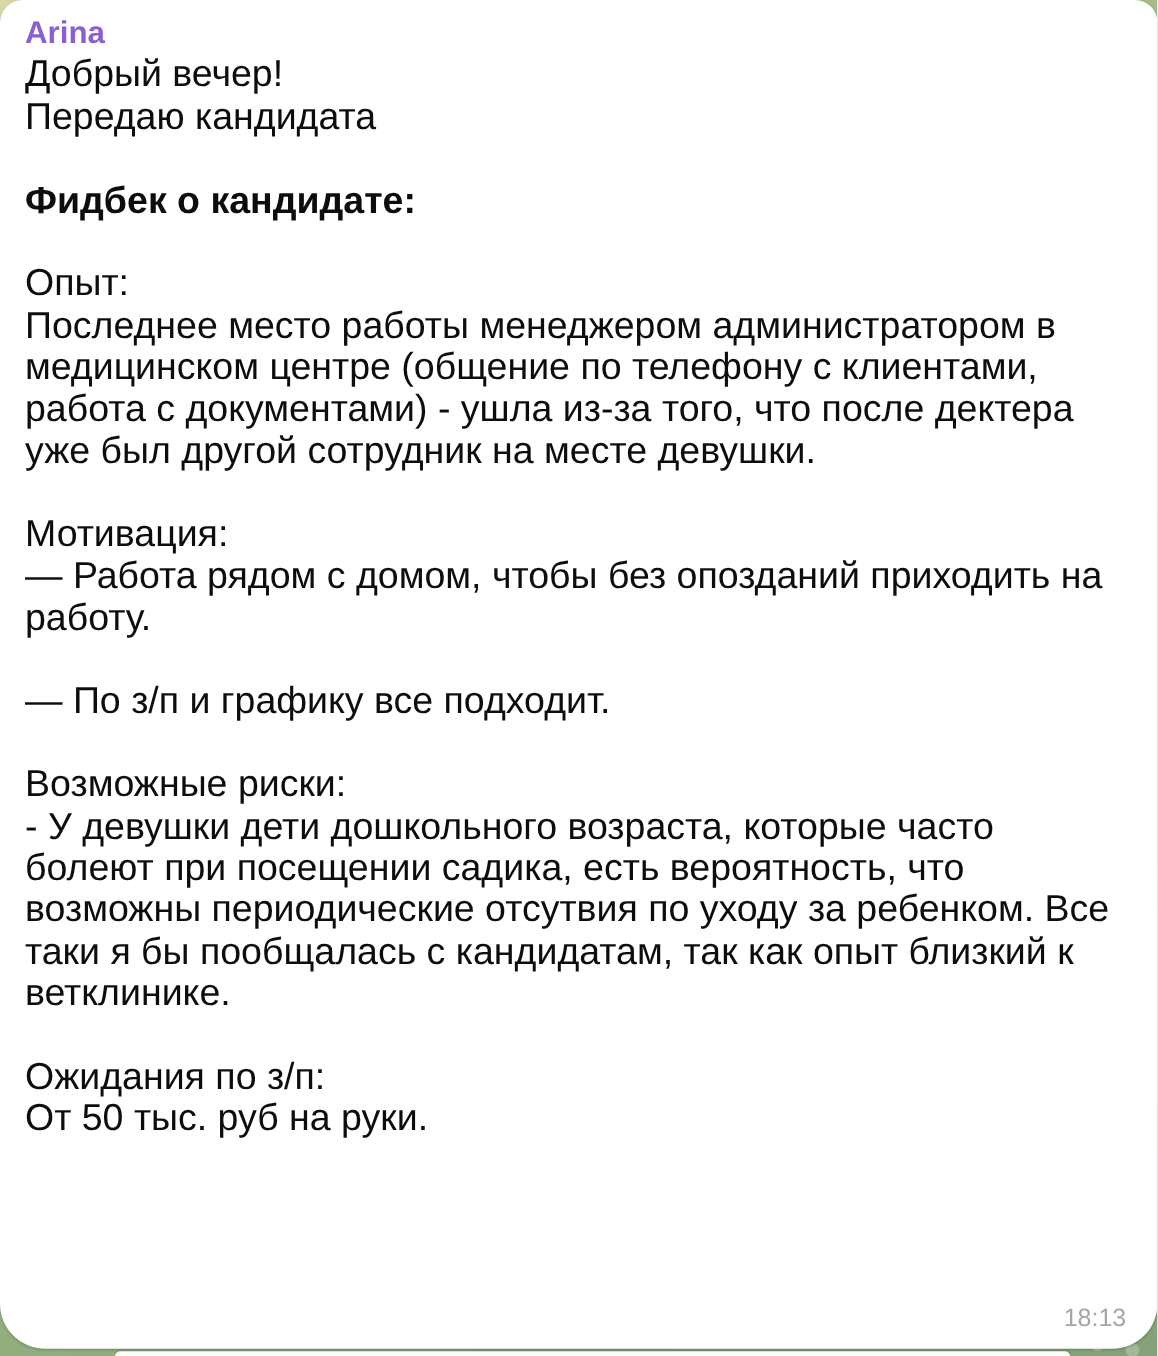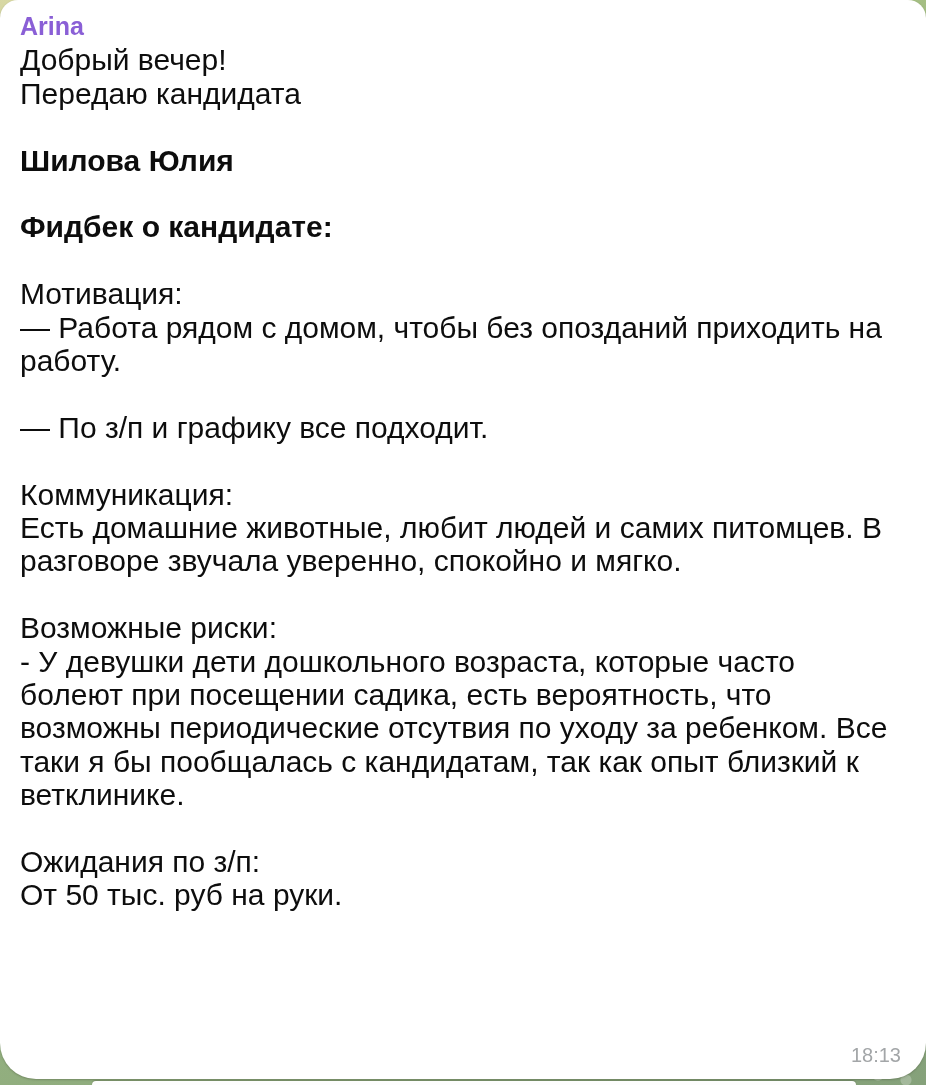--- a/index.html
+++ b/index.html
@@ -102,27 +102,26 @@
 
 <div class="wallpaper">
 
   <div class="bubble">
 
     <div class="sender-name">Arina</div>
 
     <div class="message-text">
       <div class="para">Добрый вечер!
 Передаю кандидата</div>
-      <div class="para bold">Шилова Юлия</div>
       <div class="para bold">Фидбек о кандидате:</div>
+      <div class="para">Опыт:
+Последнее место работы менеджером администратором в медицинском центре (общение по телефону с клиентами, работа с документами) - ушла из-за того, что после дектера уже был другой сотрудник на месте девушки.</div>
       <div class="para">Мотивация:
 — Работа рядом с домом, чтобы без опозданий приходить на работу.</div>
       <div class="para">— По з/п и графику все подходит.</div>
-      <div class="para">Коммуникация:
-Есть домашние животные, любит людей и самих питомцев. В разговоре звучала уверенно, спокойно и мягко.</div>
       <div class="para">Возможные риски:
 - У девушки дети дошкольного возраста, которые часто болеют при посещении садика, есть вероятность, что возможны периодические отсутвия по уходу за ребенком. Все таки я бы пообщалась с кандидатам, так как опыт близкий к ветклинике.</div>
       <div class="para">Ожидания по з/п:
 От 50 тыс. руб на руки.</div>
     </div>
 
     <div class="timestamp">18:13</div>
 
   </div>
 

